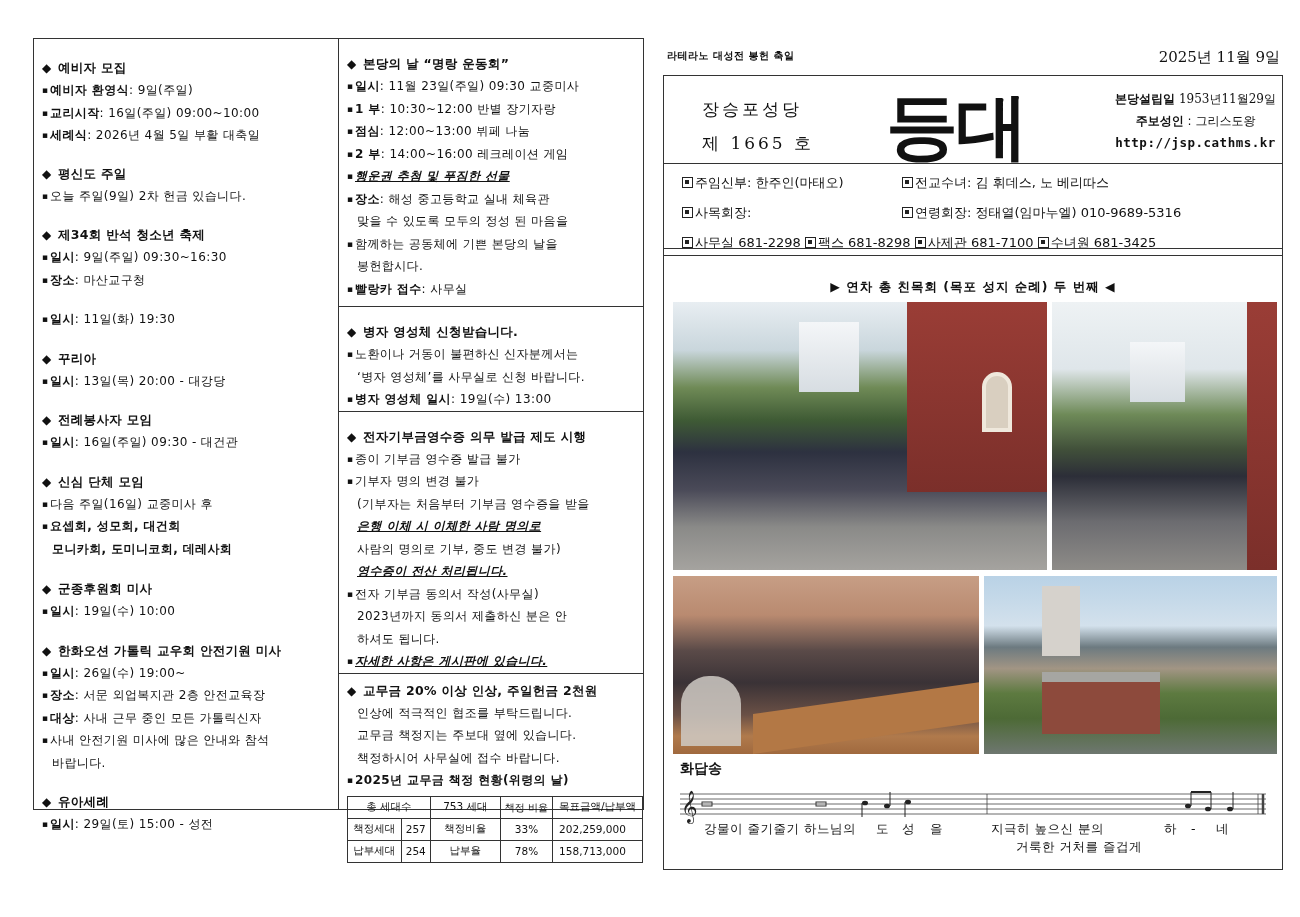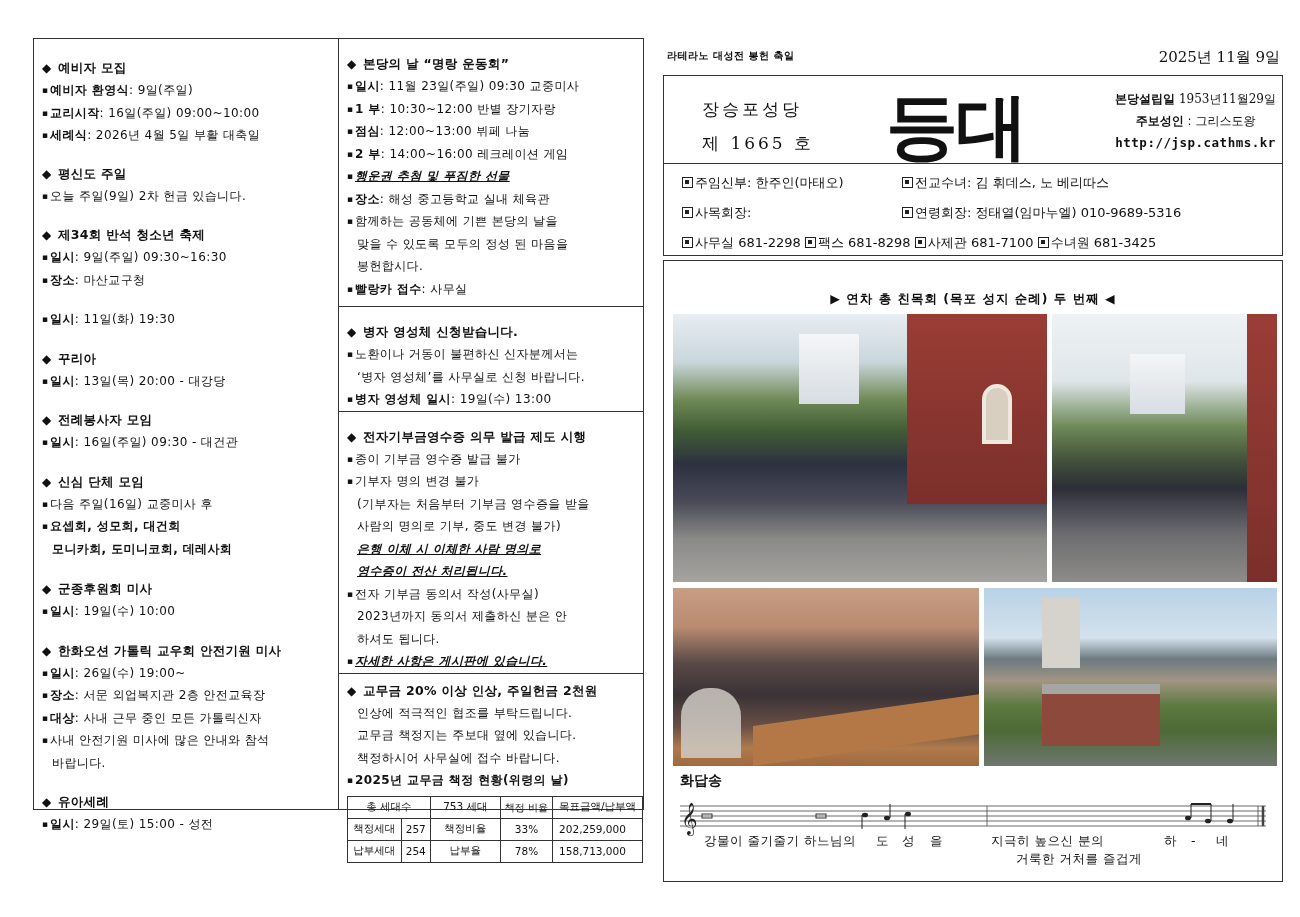--- a/index.html
+++ b/index.html
@@ -38,21 +38,21 @@
   .masthead { position: absolute; left: 222px; top: 8px; font-size: 72px; font-weight: bold; letter-spacing: -2px; line-height: 84px; }
   .hb-info { position: absolute; right: 6px; top: 12px; text-align: center; font-size: 12px; line-height: 22px; }
   .hb-info .b { font-weight: bold; }
   .hb-info .url { font-family: "DejaVu Sans Mono", monospace; font-size: 12.5px; font-weight: bold; letter-spacing: 0.5px; }
   .staff { position: absolute; left: 18px; top: 92px; width: 590px; font-size: 13px; }
   .staff-row { height: 30px; line-height: 30px; position: relative; white-space: nowrap; }
   .staff-row .c2 { position: absolute; left: 220px; }
   .sq { display: inline-block; width: 11px; height: 11px; border: 1.5px solid #222; background: #fff; position: relative; vertical-align: -1px; margin-right: 2px; }
   .sq::after { content: ""; position: absolute; left: 2px; top: 2px; width: 4px; height: 4px; background: #222; }
 
-  .photo-box { position: absolute; left: 663px; top: 260px; width: 620px; height: 622px; border: 1px solid #333; }
+  .photo-box { position: absolute; left: 663px; top: 248px; width: 620px; height: 622px; border: 1px solid #333; }
   .photo-caption { position: absolute; left: 0; width: 100%; top: 30px; text-align: center; font-size: 12.5px; font-weight: bold; letter-spacing: 1px; }
   .photo { position: absolute; overflow: hidden; }
   .p1 { left: 9px; top: 53px; width: 374px; height: 268px;
         background: linear-gradient(180deg, #e8eef2 0%, #c9d6dc 18%, #6f8a56 32%, #3f5b35 44%, #2d3140 56%, #4a4a58 70%, #8a8a88 84%, #a5a39f 100%); }
   .p1 .brick { position: absolute; right: 0; top: 0; width: 140px; height: 190px; background: linear-gradient(180deg,#9a3d36,#7b2f2a); }
   .p1 .win { position: absolute; right: 35px; top: 70px; width: 30px; height: 60px; background: #d9cfc0; border: 4px solid #efe8dc; border-radius: 15px 15px 0 0; }
   .p1 .tower { position: absolute; left: 126px; top: 20px; width: 60px; height: 70px; background: linear-gradient(180deg,#f4f6f8,#d7dde2); }
   .p2 { left: 388px; top: 53px; width: 225px; height: 268px;
         background: linear-gradient(180deg, #eef2f4 0%, #dfe6ea 25%, #6e8a58 42%, #41503a 55%, #2c2e38 65%, #6c6c70 82%, #8e8c88 100%); }
   .p2 .brick { position: absolute; right: 0; top: 0; width: 30px; height: 268px; background: linear-gradient(180deg,#9a3d36,#7b2f2a); }
@@ -128,42 +128,42 @@
   <div class="col col-b">
     <div class="box" style="height:268px; padding-top:14px;" id="boxFeast">
         <div class="sec" style="margin-bottom: 12px;">
           <div class="sec-title"><span class="diamond">◆</span><span>본당의 날 “명랑 운동회”</span></div>
           <div class="line"><span class="bullet">▪</span><span class="b">일시</span><span>: 11월 23일(주일) 09:30 교중미사</span></div>
           <div class="line"><span class="bullet">▪</span><span class="b">1 부</span><span>: 10:30~12:00 반별 장기자랑</span></div>
           <div class="line"><span class="bullet">▪</span><span class="b">점심</span><span>: 12:00~13:00 뷔페 나눔</span></div>
           <div class="line"><span class="bullet">▪</span><span class="b">2 부</span><span>: 14:00~16:00 레크레이션 게임</span></div>
           <div class="line"><span class="bullet">▪</span><span class="emph-text" style="font-style: italic; font-weight: bold; text-decoration: underline;">행운권 추첨 및 푸짐한 선물</span></div>
           <div class="line"><span class="bullet">▪</span><span class="b">장소</span><span>: 해성 중고등학교 실내 체육관</span></div>
+          <div class="line indent"><span>맞을 수 있도록 모두의 정성 된 마음을</span></div>
           <div class="line"><span class="bullet">▪</span><span>함께하는 공동체에 기쁜 본당의 날을</span></div>
-          <div class="line indent"><span>맞을 수 있도록 모두의 정성 된 마음을</span></div>
           <div class="line indent"><span>봉헌합시다.</span></div>
           <div class="line"><span class="bullet">▪</span><span class="b">빨랑카 접수</span><span>: 사무실</span></div>
         </div>
       </div>
     <div class="box" style="height:118px; padding-top:14px;" id="boxSick">
         <div class="sec" style="margin-bottom: 0px;">
           <div class="sec-title"><span class="diamond">◆</span><span>병자 영성체 신청받습니다.</span></div>
           <div class="line"><span class="bullet">▪</span><span>노환이나 거동이 불편하신 신자분께서는</span></div>
           <div class="line indent"><span>‘병자 영성체’를 사무실로 신청 바랍니다.</span></div>
           <div class="line"><span class="bullet">▪</span><span class="b">병자 영성체 일시</span><span>: 19일(수) 13:00</span></div>
         </div>
       </div>
     <div class="box" style="height:264px; padding-top:14px;" id="boxReceipt">
         <div class="sec" style="margin-bottom: 0px;">
           <div class="sec-title"><span class="diamond">◆</span><span>전자기부금영수증 의무 발급 제도 시행</span></div>
           <div class="line"><span class="bullet">▪</span><span>종이 기부금 영수증 발급 불가</span></div>
           <div class="line"><span class="bullet">▪</span><span>기부자 명의 변경 불가</span></div>
           <div class="line indent"><span>(기부자는 처음부터 기부금 영수증을 받을</span></div>
+          <div class="line indent"><span class="emph-text" style="font-style: italic; font-weight: bold; text-decoration: underline;">은행 이체 시 이체한 사람 명의로</span></div>
           <div class="line indent"><span> 사람의 명의로 기부, 중도 변경 불가)</span></div>
-          <div class="line indent"><span class="emph-text" style="font-style: italic; font-weight: bold; text-decoration: underline;">은행 이체 시 이체한 사람 명의로</span></div>
           <div class="line indent"><span class="emph-text" style="font-style: italic; font-weight: bold; text-decoration: underline;">영수증이 전산 처리됩니다.</span></div>
           <div class="line"><span class="bullet">▪</span><span>전자 기부금 동의서 작성(사무실)</span></div>
           <div class="line indent"><span>2023년까지 동의서 제출하신 분은 안</span></div>
           <div class="line indent"><span>하셔도 됩니다.</span></div>
           <div class="line"><span class="bullet">▪</span><span class="emph-text" style="font-style: italic; font-weight: bold; text-decoration: underline;">자세한 사항은 게시판에 있습니다.</span></div>
         </div>
       </div>
     <div class="box" style="flex:1; padding-top:6px;" id="boxDues">
       <div class="sec-title"><span class="diamond">◆</span><span>교무금 20% 이상 인상, 주일헌금 2천원</span></div>
       <div class="line indent">인상에 적극적인 협조를 부탁드립니다.</div>

